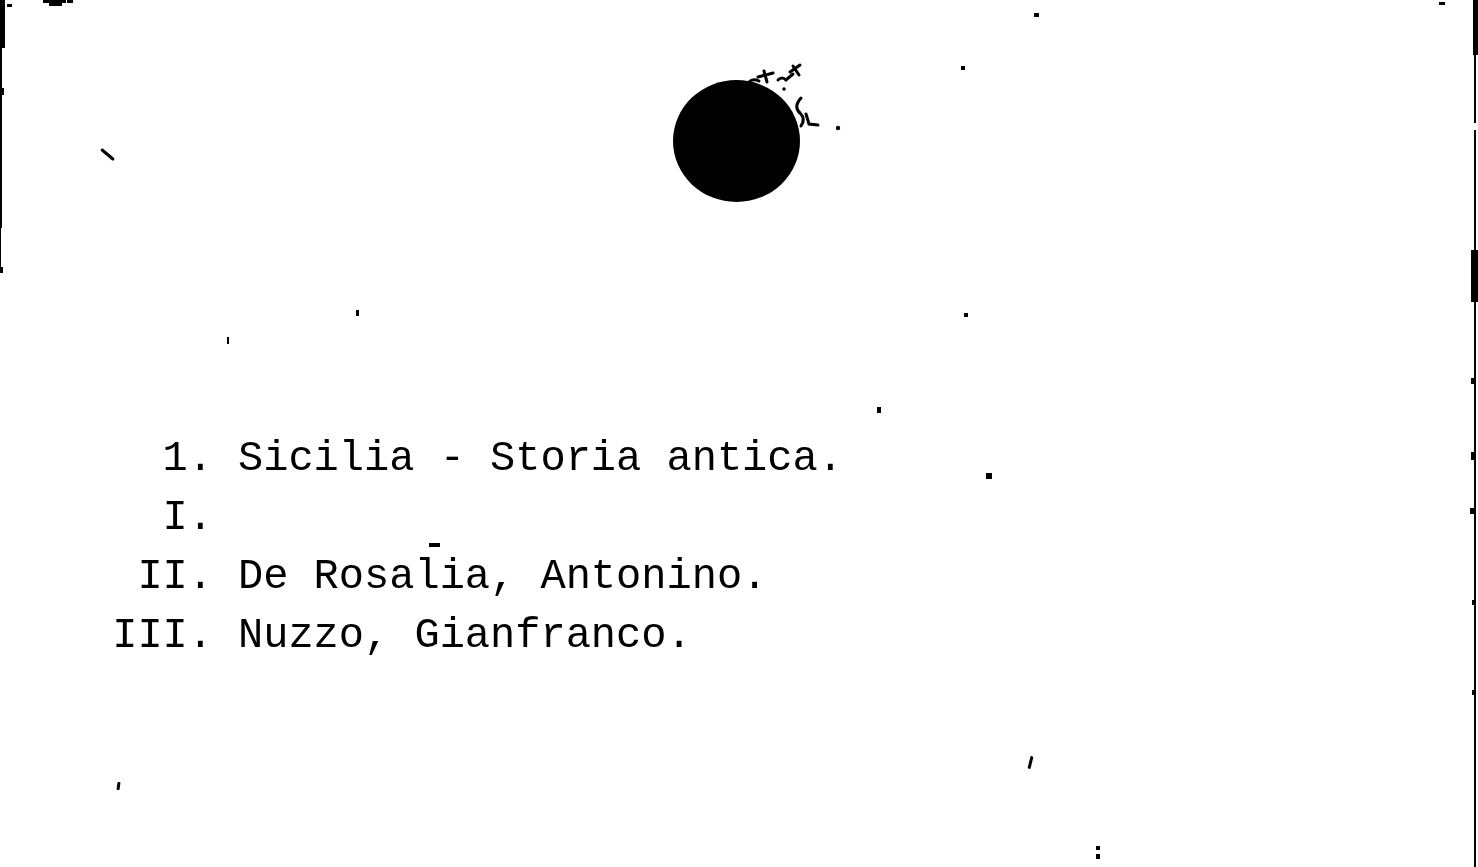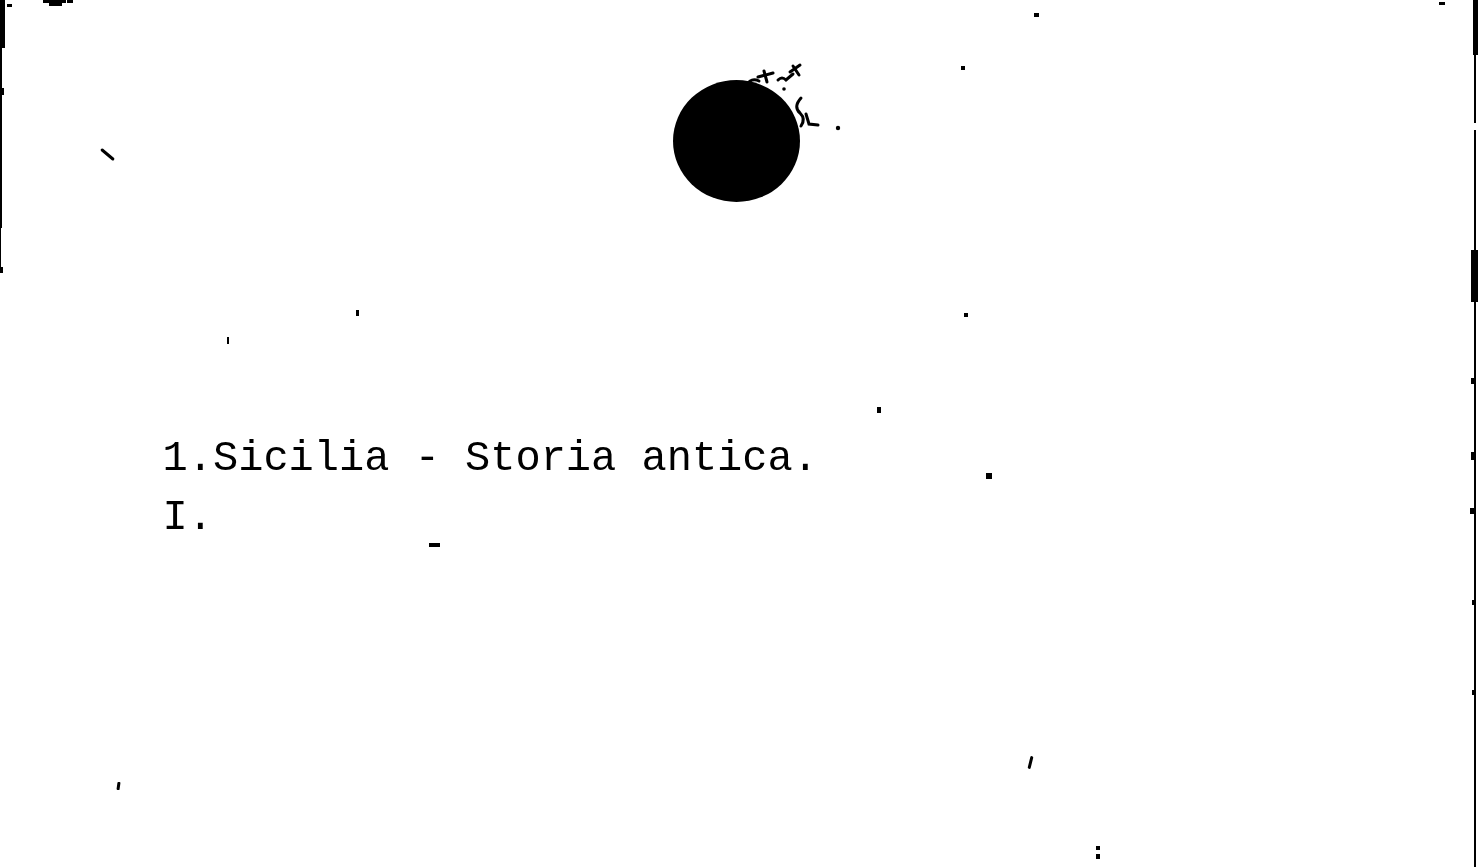--- a/index.html
+++ b/index.html
@@ -12,21 +12,21 @@
     color:#000000;
   }
   
   .tracings{
     position:absolute;left:112px;top:430px;
     font-size:42px;line-height:59px;
     letter-spacing:0;
   }
   .tracing-row{display:flex;}
   .numeral{display:inline-block;width:101px;text-align:right;white-space:pre;}
-  .entry{white-space:pre;}
+  .entry{margin-left:25px;white-space:pre;}
   
   .blot{
     position:absolute;left:673px;top:80px;
     width:127px;height:122px;
     background:#000;border-radius:50%;
   }
   
   .mark{position:absolute;background:#000;}
   .svgart{position:absolute;}
 </style>
@@ -37,20 +37,26 @@
 
   <div class="tracings">
     <div class="tracing-row">
       <span class="numeral">1.</span>
       <span class="entry">Sicilia - Storia antica.</span>
     </div>
     <div class="tracing-row">
       <span class="numeral">I.</span>
     </div>
     <div class="tracing-row">
+      <span class="numeral">II.</span>
+      <span class="entry">De Rosalia, Antonino.</span>
+    </div>
+    <div class="tracing-row">
+      <span class="numeral">III.</span>
+      <span class="entry">Nuzzo, Gianfranco.</span>
     </div>
   </div>
 
   <div class="mark" style="left:429px;top:543px;width:11px;height:4px;"></div>
 
   <div class="blot"></div>
 
   <svg class="svgart" style="left:740px;top:60px;" width="110" height="75" viewBox="740 60 110 75">
     <g stroke="#000" stroke-width="3" fill="none" stroke-linecap="round">
       <path d="M746,86 q5,-9 13,-5"></path>

